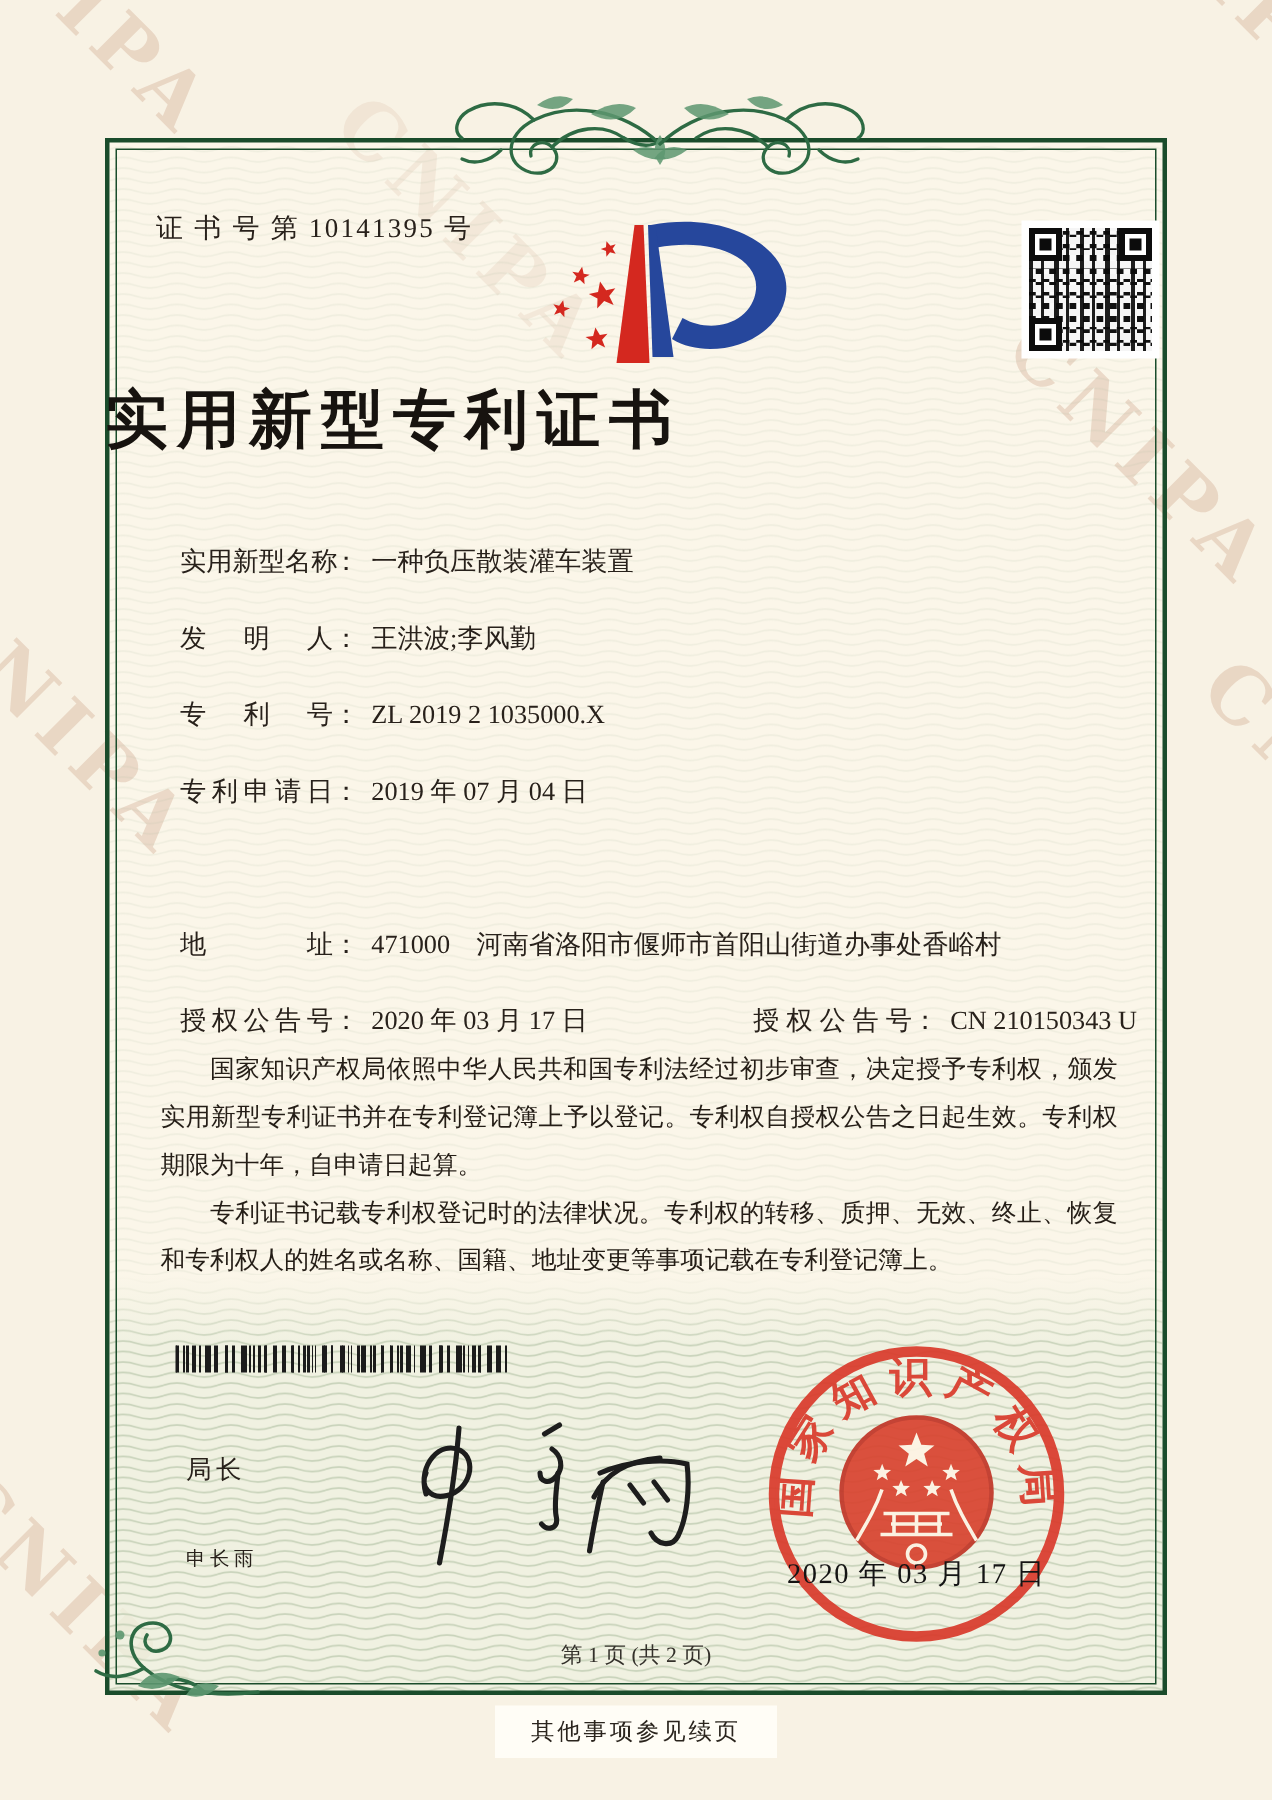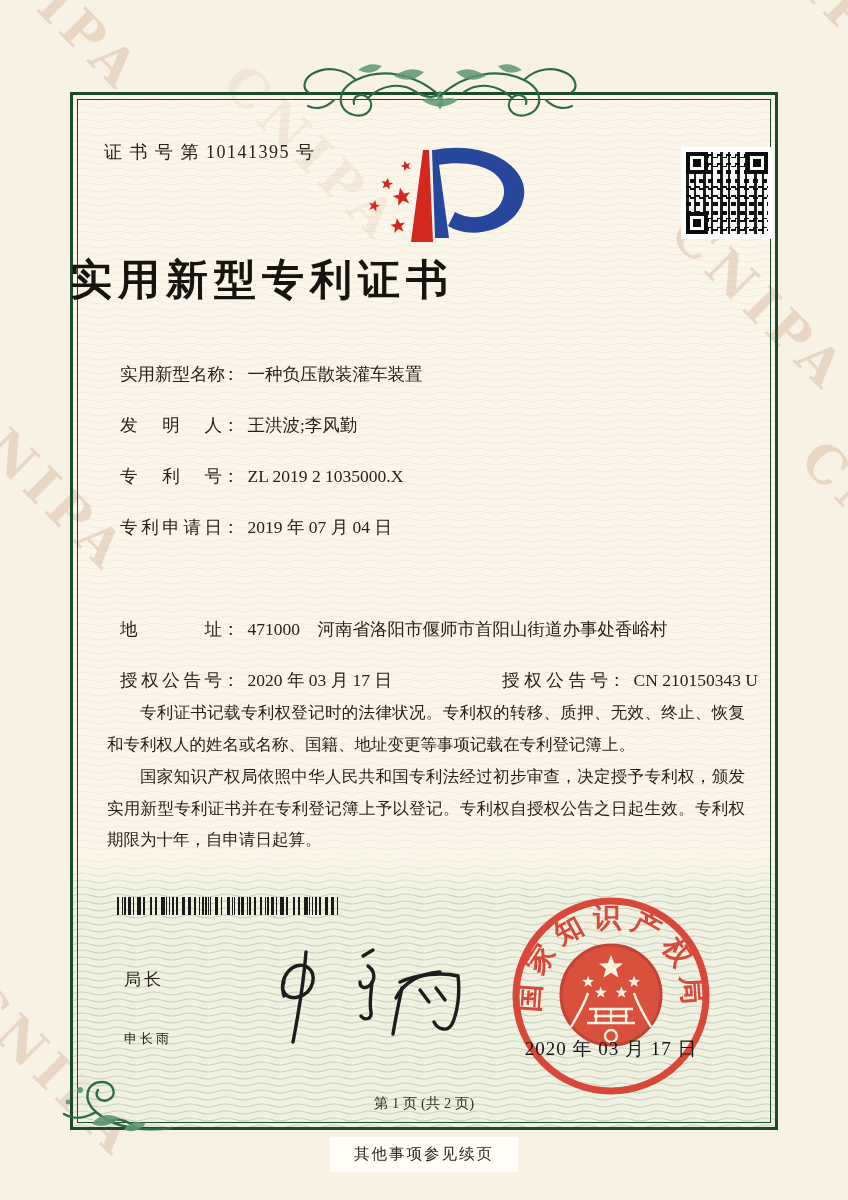--- a/index.html
+++ b/index.html
@@ -190,22 +190,22 @@
     <span class="f-label">地址</span><span class="f-colon">：</span><span class="f-value">471000　河南省洛阳市偃师市首阳山街道办事处香峪村</span>
   </div>
   <div class="field" style="top:668px; width:640px;">
     <span class="f-label">授权公告号</span><span class="f-colon">：</span><span class="f-value">2020 年 03 月 17 日</span>
     <span class="pair2">
       <span class="f-label w2">授权公告号</span><span class="f-colon">：</span><span class="f-value">CN 210150343 U</span>
     </span>
   </div>
 
   <div class="body-text">
+    <p>国家知识产权局依照中华人民共和国专利法经过初步审查，决定授予专利权，颁发实用新型专利证书并在专利登记簿上予以登记。专利权自授权公告之日起生效。专利权期限为十年，自申请日起算。</p>
     <p>专利证书记载专利权登记时的法律状况。专利权的转移、质押、无效、终止、恢复和专利权人的姓名或名称、国籍、地址变更等事项记载在专利登记簿上。</p>
-    <p>国家知识产权局依照中华人民共和国专利法经过初步审查，决定授予专利权，颁发实用新型专利证书并在专利登记簿上予以登记。专利权自授权公告之日起生效。专利权期限为十年，自申请日起算。</p>
   </div>
 
   <div class="barcode"></div>
 
   <div class="issuer-title">局长</div>
   <div class="issuer-name">申长雨</div>
 
   <svg class="signature" width="216" height="108" viewBox="0 0 216 108">
     <g fill="none" stroke="#1d1d1d" stroke-width="3.4" stroke-linecap="round">
       <path d="M34 58 C28 38 44 22 57 29 C68 35 64 55 48 59 C36 62 30 52 34 44"></path>

